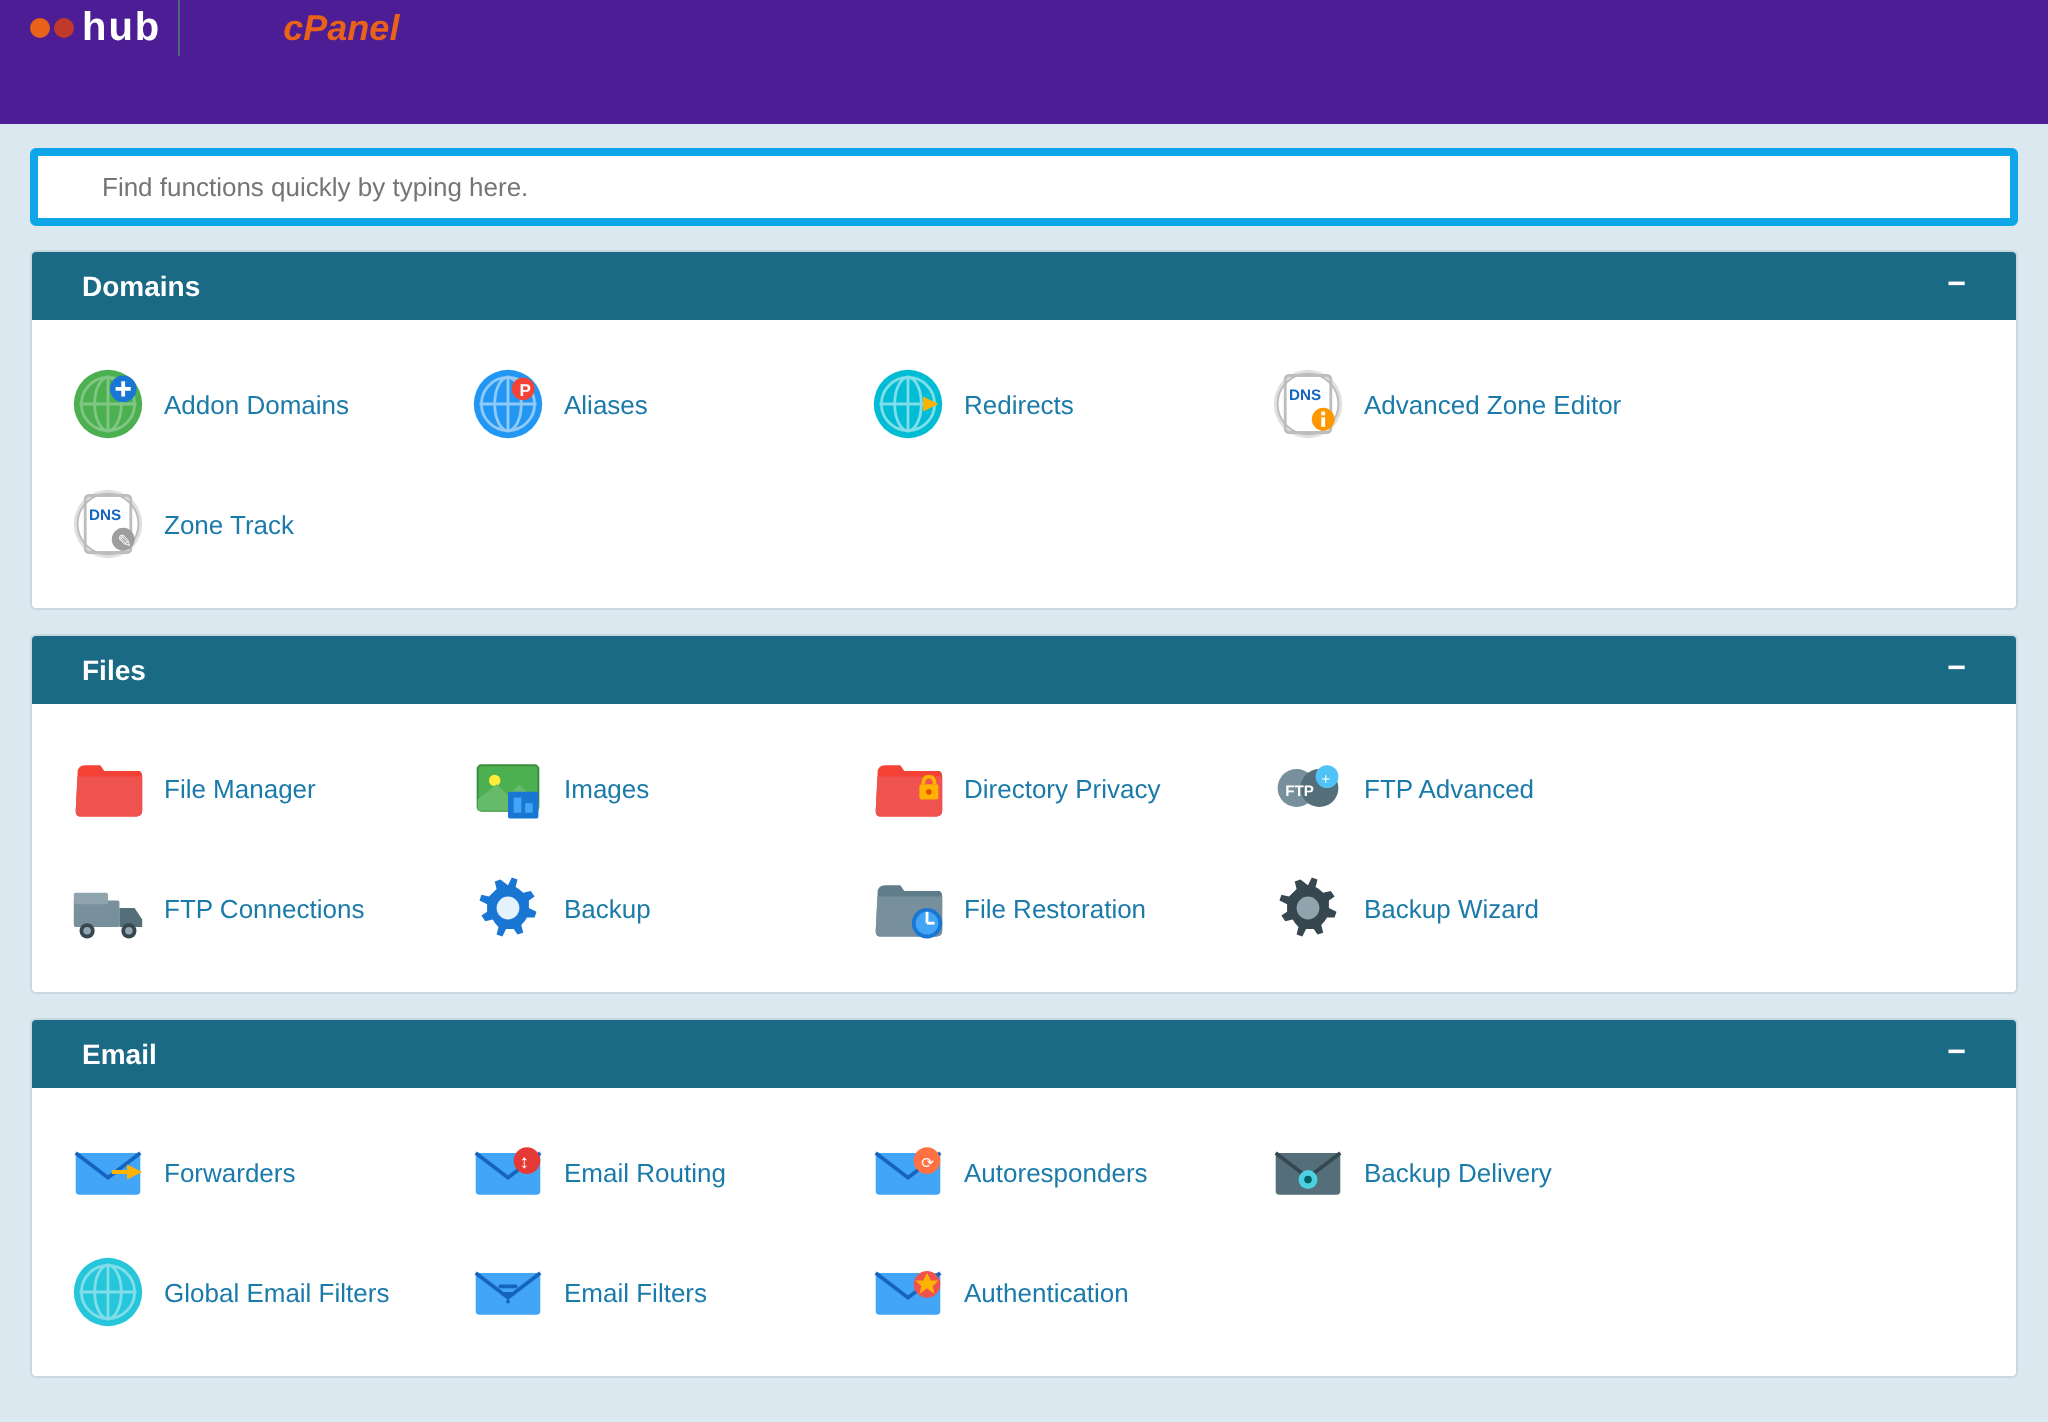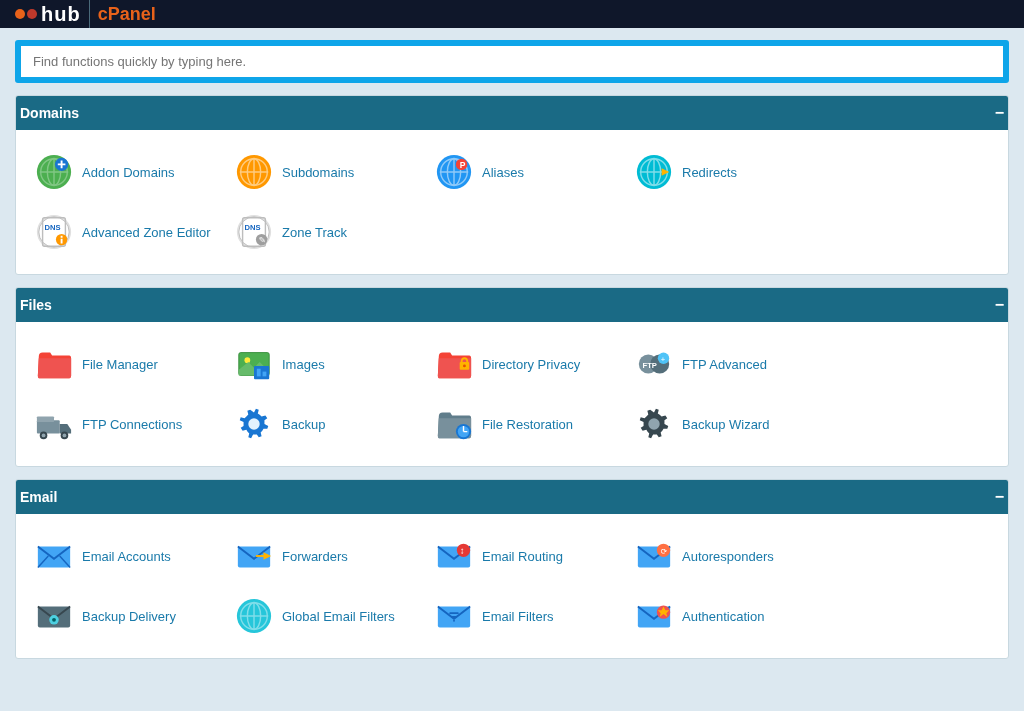--- a/index.html
+++ b/index.html
@@ -4,24 +4,24 @@
   <style>
     * { box-sizing: border-box; margin: 0; padding: 0; }
     body {
       background: #dce8f0;
       font-family: Arial, sans-serif;
       font-size: 13px;
       color: #333;
     }
     
     .header {
-      background: #0f172a;
-      height: 28px;
-      display: flex;
-      align-items: flex-end;
+      background: #4c1d95;
+      height: 62px;
+      display: flex;
+      align-items: flex-start;
       padding: 0 15px;
       gap: 10px;
     }
     .header-logo {
       display: flex;
       align-items: center;
       gap: 8px;
     }
     .hub-logo {
       display: flex;
@@ -47,27 +47,30 @@
     }
     .divider-v {
       width: 1px;
       height: 28px;
       background: #4a6a7a;
     }
     .cpanel-text {
       color: #e8621a;
       font-size: 18px;
       font-weight: bold;
+      font-style: italic;
+      margin-left: 44px;
     }
     
     .search-bar {
       background: white;
       margin: 12px 15px;
       border-radius: 3px;
-      border: 6px solid #0ea5e9;
+      border: 4px solid #0ea5e9;
+      padding-left: 20px;
     }
     .search-bar input {
       width: 100%;
       border: none;
       outline: none;
       padding: 8px 12px;
       font-size: 13px;
       color: #999;
       border-radius: 3px;
     }
@@ -75,21 +78,21 @@
     .section {
       margin: 0 15px 12px 15px;
       background: white;
       border-radius: 3px;
       overflow: hidden;
       border: 1px solid #c8d8e0;
     }
     .section-header {
       background: #1a6a85;
       color: white;
-      padding: 8px 4px;
+      padding: 8px 25px;
       font-size: 14px;
       font-weight: bold;
       display: flex;
       justify-content: space-between;
       align-items: center;
     }
     .section-header .collapse-icon {
       color: white;
       font-size: 16px;
       cursor: pointer;
@@ -166,32 +169,20 @@
               <circle cx="28" cy="12" r="7" fill="#1976d2"></circle>
               <line x1="28" y1="8" x2="28" y2="16" stroke="white" stroke-width="2"></line>
               <line x1="24" y1="12" x2="32" y2="12" stroke="white" stroke-width="2"></line>
             </svg>
           </div>
           <span class="item-label">Addon Domains</span>
         </div>
         <div class="grid-item">
           <div class="icon-wrap">
             <svg class="svg-icon" viewBox="0 0 40 40">
-              <circle cx="20" cy="20" r="18" fill="#ff9800"></circle>
-              <circle cx="20" cy="20" r="14" fill="none" stroke="#ffcc80" stroke-width="1.5"></circle>
-              <line x1="5" y1="20" x2="35" y2="20" stroke="#ffcc80" stroke-width="1.5"></line>
-              <line x1="20" y1="5" x2="20" y2="35" stroke="#ffcc80" stroke-width="1.5"></line>
-              <ellipse cx="20" cy="20" rx="7" ry="14" fill="none" stroke="#ffcc80" stroke-width="1.5"></ellipse>
-            </svg>
-          </div>
-          <span class="item-label">Subdomains</span>
-        </div>
-        <div class="grid-item">
-          <div class="icon-wrap">
-            <svg class="svg-icon" viewBox="0 0 40 40">
               <circle cx="20" cy="20" r="18" fill="#2196f3"></circle>
               <circle cx="20" cy="20" r="14" fill="none" stroke="#90caf9" stroke-width="1.5"></circle>
               <line x1="5" y1="20" x2="35" y2="20" stroke="#90caf9" stroke-width="1.5"></line>
               <line x1="20" y1="5" x2="20" y2="35" stroke="#90caf9" stroke-width="1.5"></line>
               <ellipse cx="20" cy="20" rx="7" ry="14" fill="none" stroke="#90caf9" stroke-width="1.5"></ellipse>
               <circle cx="28" cy="12" r="6" fill="#f44336"></circle>
               <text x="26" y="16" fill="white" font-size="9" font-weight="bold">P</text>
             </svg>
           </div>
           <span class="item-label">Aliases</span>
@@ -342,31 +333,20 @@
       <div class="section-header">
         <span>Email</span>
         <span class="collapse-icon">−</span>
       </div>
       <div class="section-body">
         <div class="grid-item">
           <div class="icon-wrap">
             <svg class="svg-icon" viewBox="0 0 40 40">
               <rect x="3" y="10" width="34" height="22" rx="2" fill="#42a5f5"></rect>
               <polyline points="3,10 20,23 37,10" stroke="#1565c0" stroke-width="2" fill="none"></polyline>
-              <line x1="3" y1="32" x2="14" y2="20" stroke="#1565c0" stroke-width="1.5"></line>
-              <line x1="37" y1="32" x2="26" y2="20" stroke="#1565c0" stroke-width="1.5"></line>
-            </svg>
-          </div>
-          <span class="item-label">Email Accounts</span>
-        </div>
-        <div class="grid-item">
-          <div class="icon-wrap">
-            <svg class="svg-icon" viewBox="0 0 40 40">
-              <rect x="3" y="10" width="34" height="22" rx="2" fill="#42a5f5"></rect>
-              <polyline points="3,10 20,23 37,10" stroke="#1565c0" stroke-width="2" fill="none"></polyline>
               <polygon points="30,16 38,20 30,24" fill="#ffb300"></polygon>
               <line x1="22" y1="20" x2="36" y2="20" stroke="#ffb300" stroke-width="2"></line>
             </svg>
           </div>
           <span class="item-label">Forwarders</span>
         </div>
         <div class="grid-item">
           <div class="icon-wrap">
             <svg class="svg-icon" viewBox="0 0 40 40">
               <rect x="3" y="10" width="34" height="22" rx="2" fill="#42a5f5"></rect>

